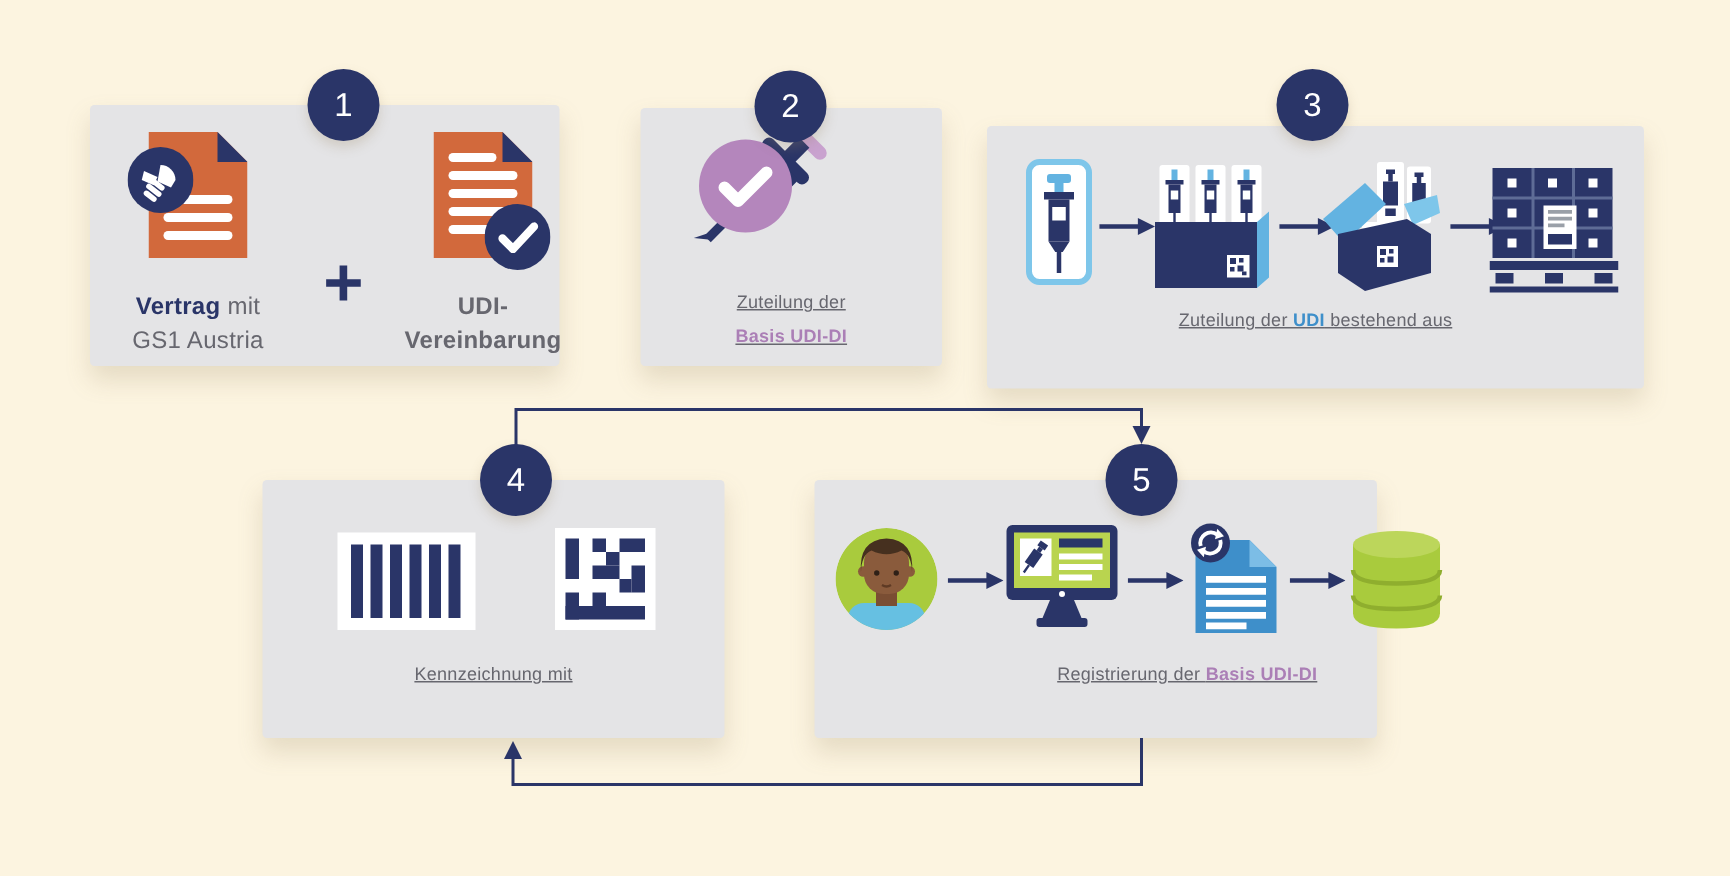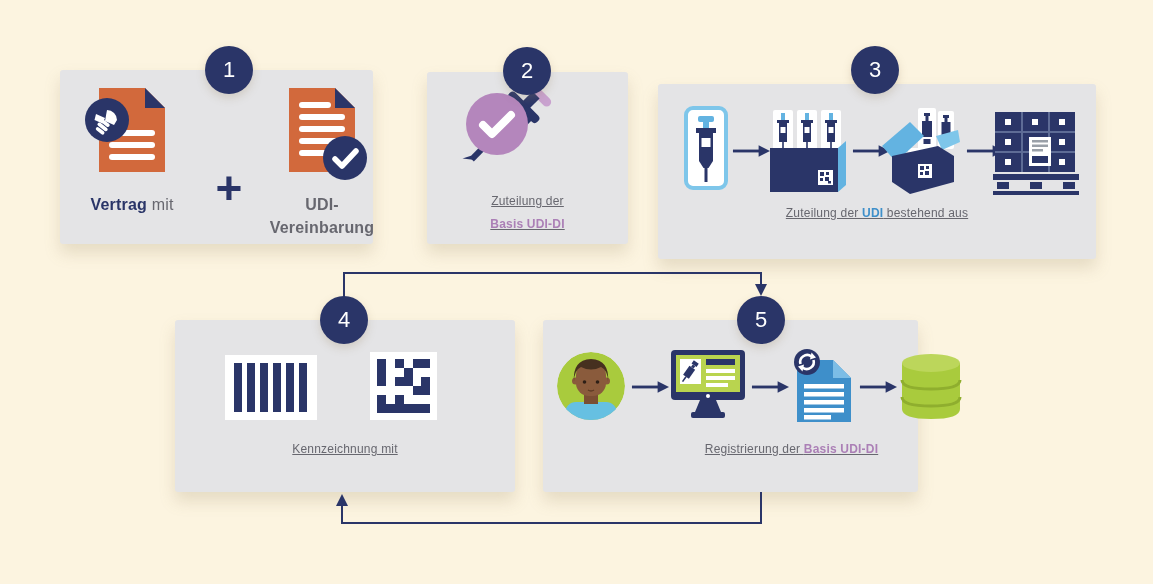--- a/index.html
+++ b/index.html
@@ -9,21 +9,21 @@
   }
   *{margin:0;padding:0;box-sizing:border-box}
   body{background:var(--cream);font-family:"Liberation Sans",sans-serif;}
   .canvas{position:relative;width:1153px;height:584px;background:var(--cream);overflow:hidden;}
   .connectors{position:absolute;left:0;top:0;z-index:2;}
   .panel{position:absolute;background:var(--panel);border-radius:3px;z-index:1;
          box-shadow:0 9px 16px rgba(150,130,95,.22);}
   .p1{left:60px;top:70px;width:313px;height:174px;}
   .p2{left:427px;top:72px;width:201px;height:172px;}
   .p3{left:658px;top:84px;width:438px;height:175px;}
-  .p4{left:175px;top:320px;width:340px;height:172px;}
+  .p4{left:175px;top:320px;width:308px;height:172px;}
   .p5{left:543px;top:320px;width:375px;height:172px;padding-left:41px;}
   .stepnum{position:absolute;width:48px;height:48px;border-radius:50%;background:var(--navy);
            color:#fff;display:flex;align-items:center;justify-content:center;font-size:22px;
            z-index:3;box-shadow:0 4px 8px rgba(150,130,95,.25);}
   .n1{left:205px;top:46px}.n2{left:503px;top:47px}.n3{left:851px;top:46px}
   .n4{left:320px;top:296px}.n5{left:737px;top:296px}
   .cap{position:absolute;left:0;width:100%;text-align:center;font-size:12px;color:var(--gray);
        line-height:23px;letter-spacing:.2px;text-decoration:underline;}
   .b{font-weight:bold}
   .c-navy{color:var(--navy)} .c-blue{color:var(--blue)} .c-purple{color:var(--purple)}
@@ -76,20 +76,21 @@
             <g transform="rotate(38 20 29)">
               <rect x="11" y="24" width="12" height="3.6" rx="1.8"></rect>
               <rect x="12" y="28.6" width="12" height="3.6" rx="1.8"></rect>
               <rect x="13.5" y="33.2" width="10" height="3.6" rx="1.8"></rect>
             </g>
           </g>
         </svg>
       </div>
       <div class="stackcap">
         <div><span class="b c-navy">Vertrag</span><span> mit</span></div>
+        <div>GS1 Austria</div>
       </div>
     </div>
 
     <div class="plus">+</div>
 
     <div class="stack s1b">
       <div class="docwrap">
         <svg width="66" height="84" viewBox="0 0 66 84">
           <path d="M0 0 H46 L66 20 V84 H0 Z" fill="#D2693C"></path>
           <path d="M46 0 L66 20 H46 Z" fill="#2A3568"></path>

